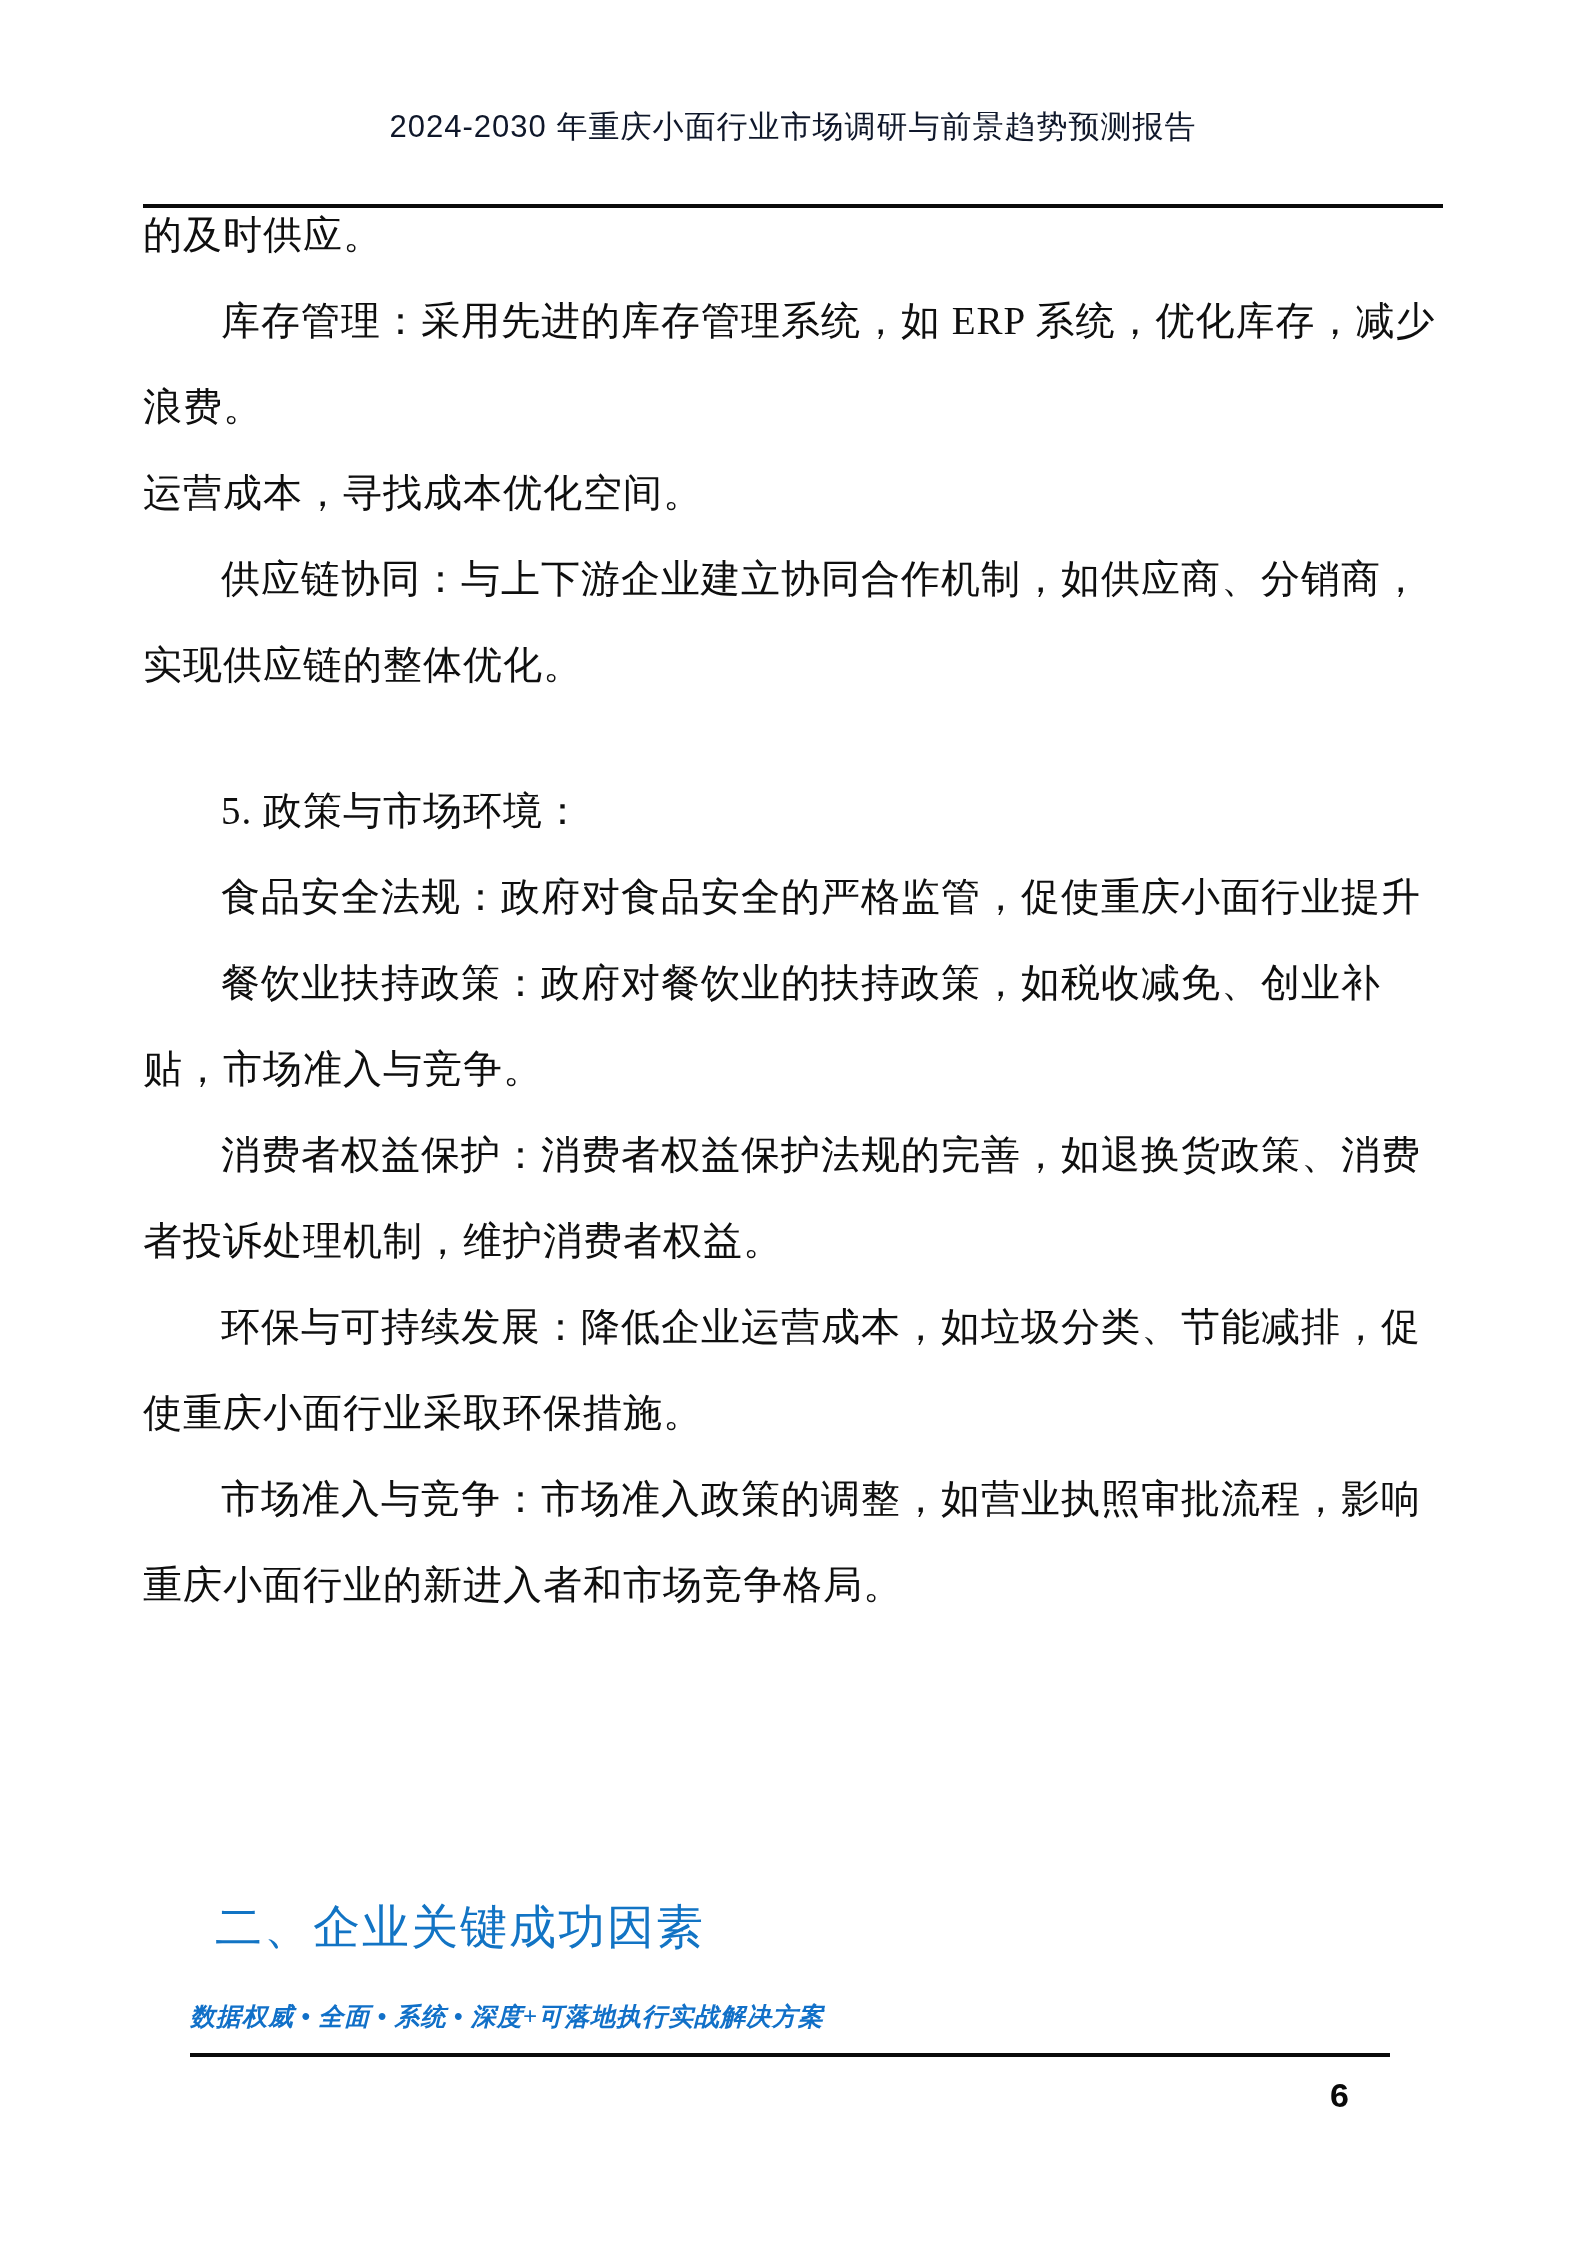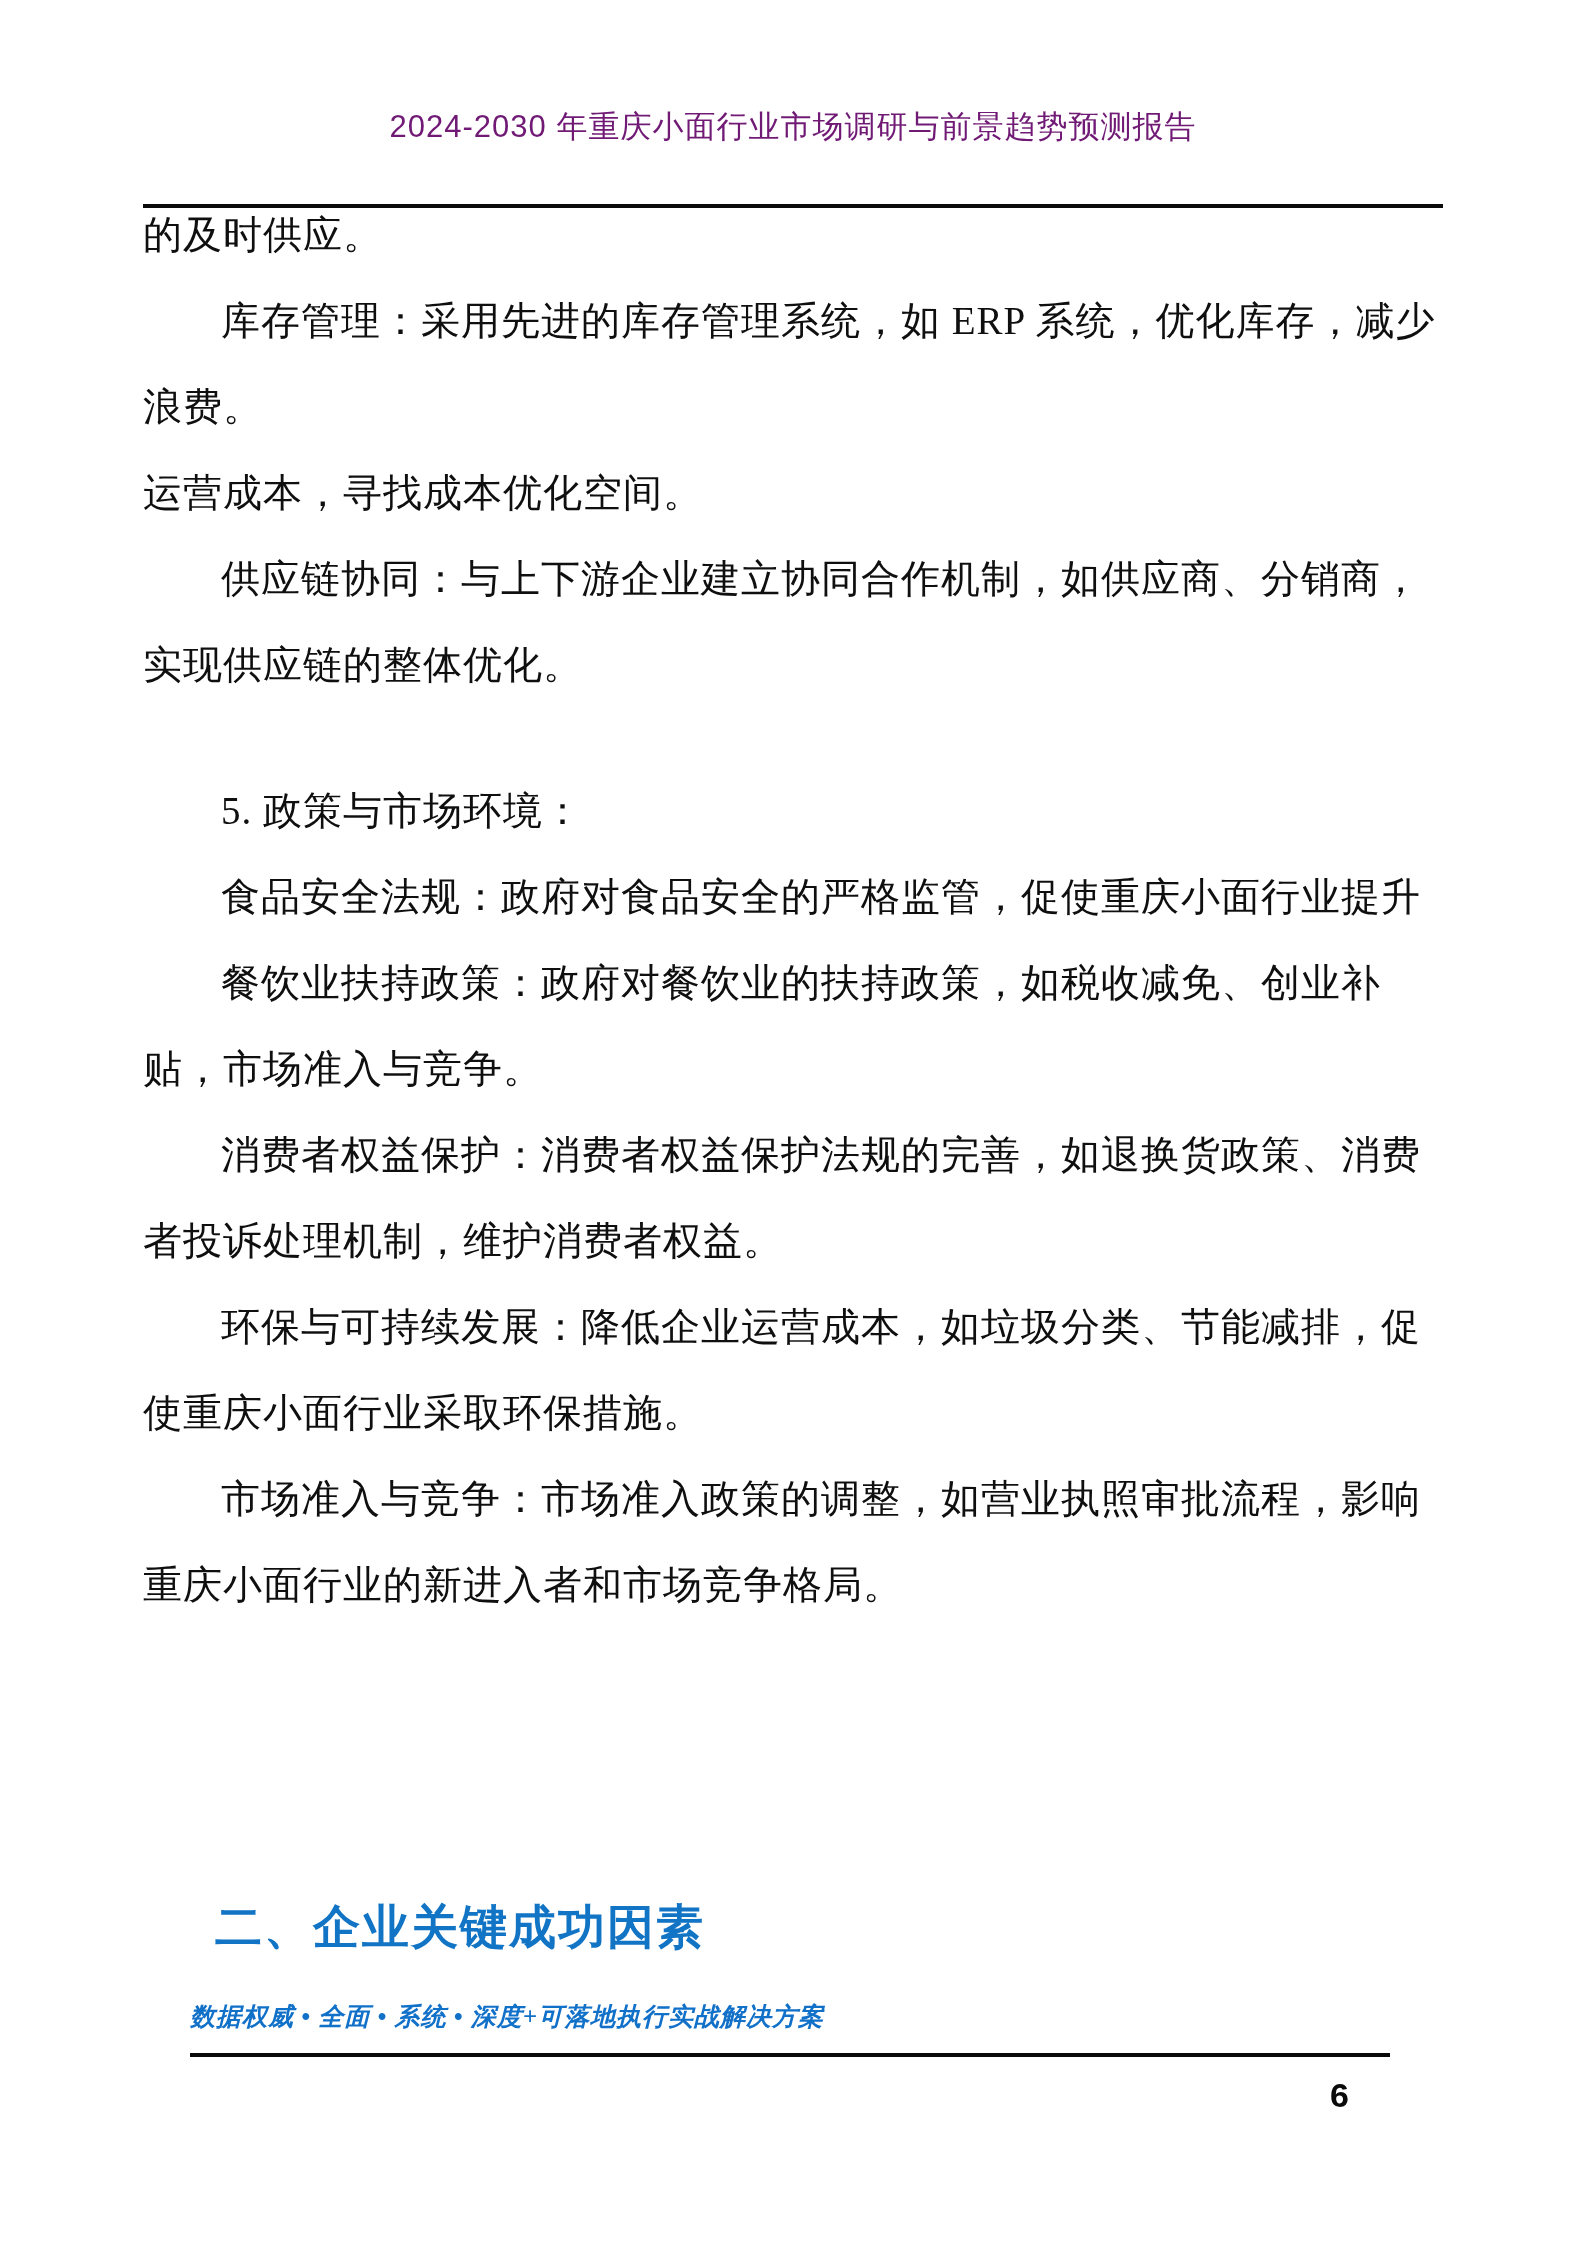--- a/index.html
+++ b/index.html
@@ -20,21 +20,21 @@
   .header-title {
     position: absolute;
     top: 106px;
     left: 0;
     width: 100%;
     text-align: center;
     font-family: "Liberation Sans", "DejaVu Sans", sans-serif;
     font-size: 31px;
     font-weight: 500;
     letter-spacing: 1px;
-    color: #701a75;
+    color: #0f172a;
     white-space: nowrap;
   }
   .header-rule {
     position: absolute;
     top: 204px;
     left: 143px;
     width: 1300px;
     height: 4px;
     background: #0a0a0a;
   }
@@ -55,21 +55,21 @@
   }
   .line.indent { padding-left: 78px; }
   .line.gap    { margin-top: 60px; text-align: center; }
   
   .section-heading {
     position: absolute;
     top: 1896px;
     left: 215px;
     font-family: "Liberation Sans", "DejaVu Sans", sans-serif;
     font-size: 47px;
-    font-weight: 700;
+    font-weight: 400;
     letter-spacing: 2px;
     color: #1274c4;
     white-space: nowrap;
   }
   
   .footer-rule {
     position: absolute;
     top: 2053px;
     left: 190px;
     width: 1200px;

